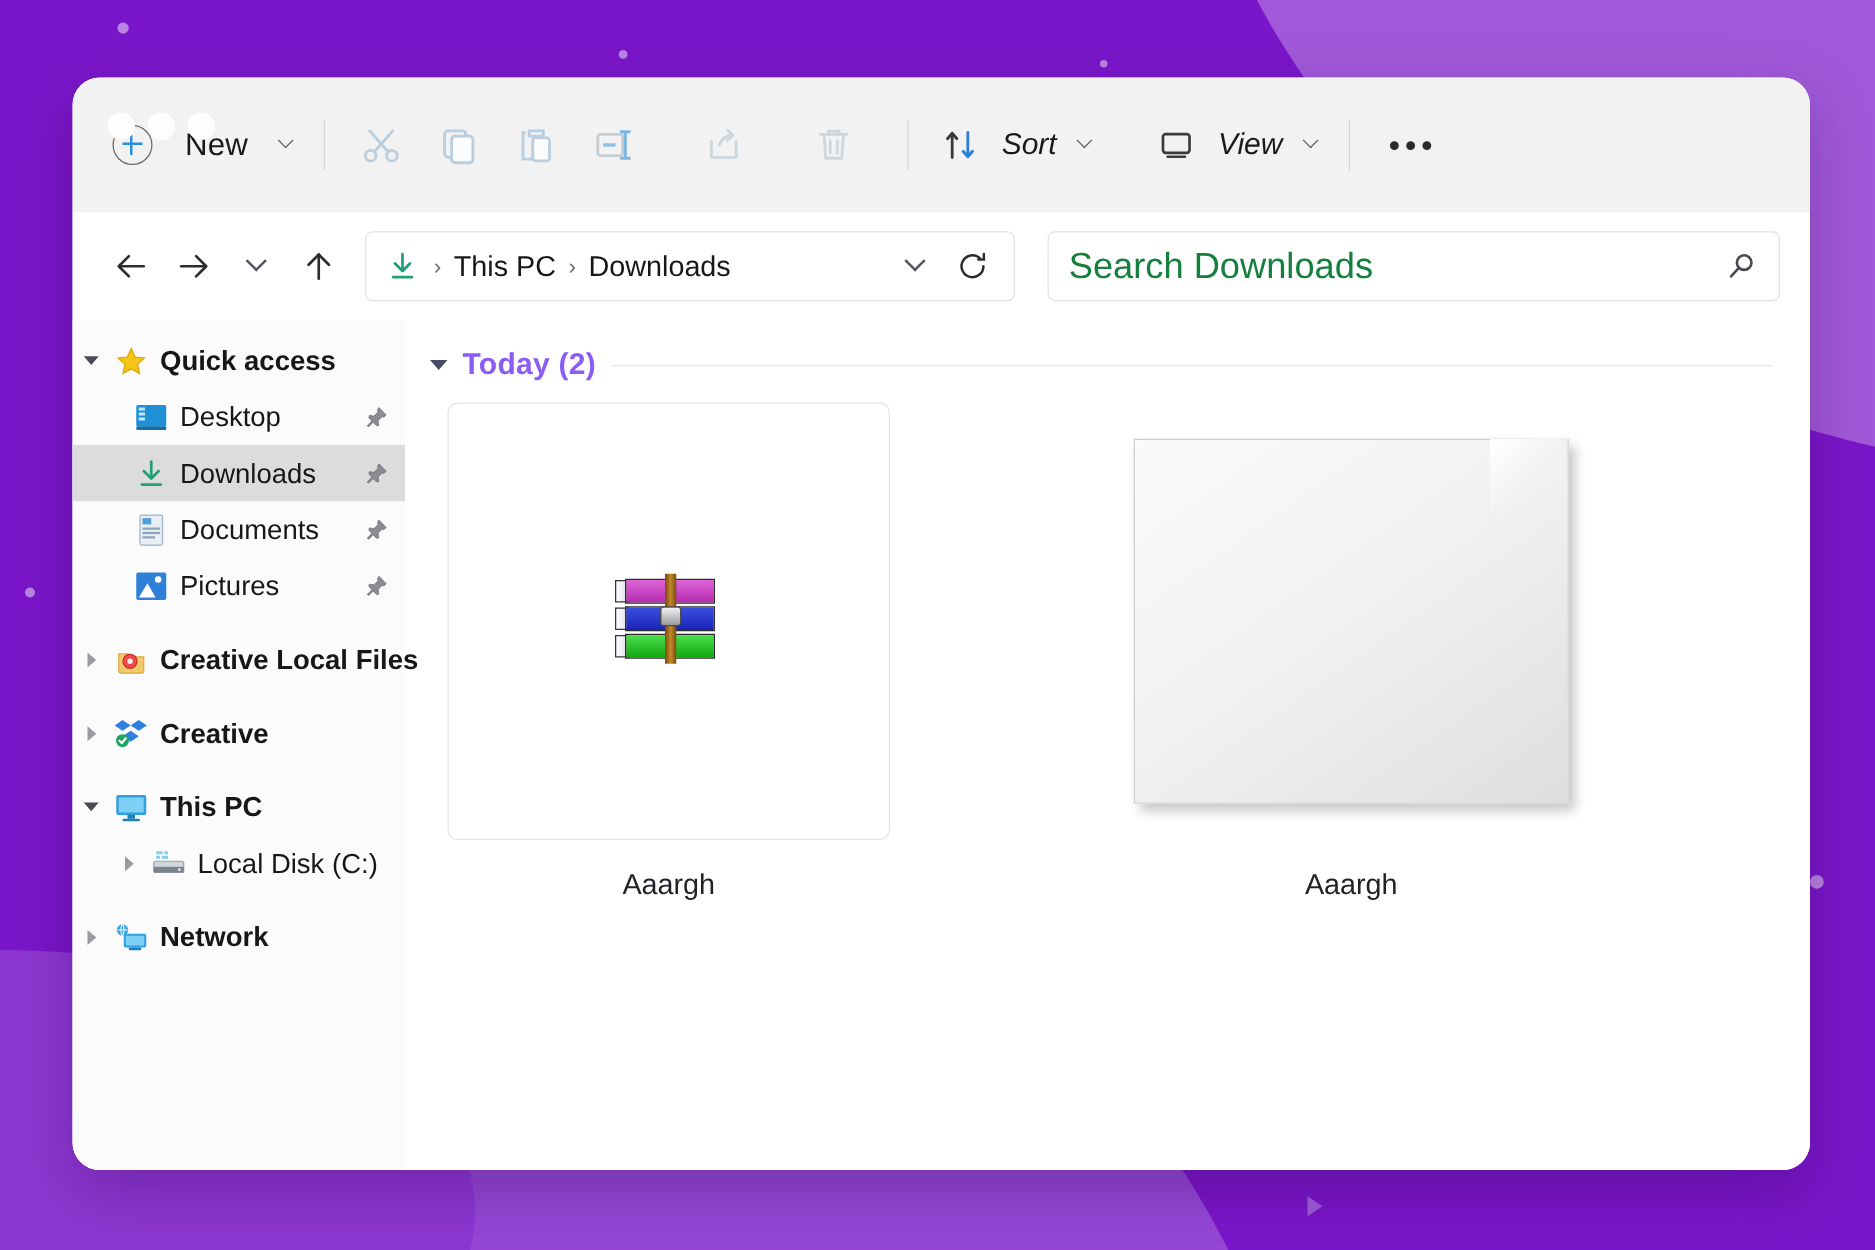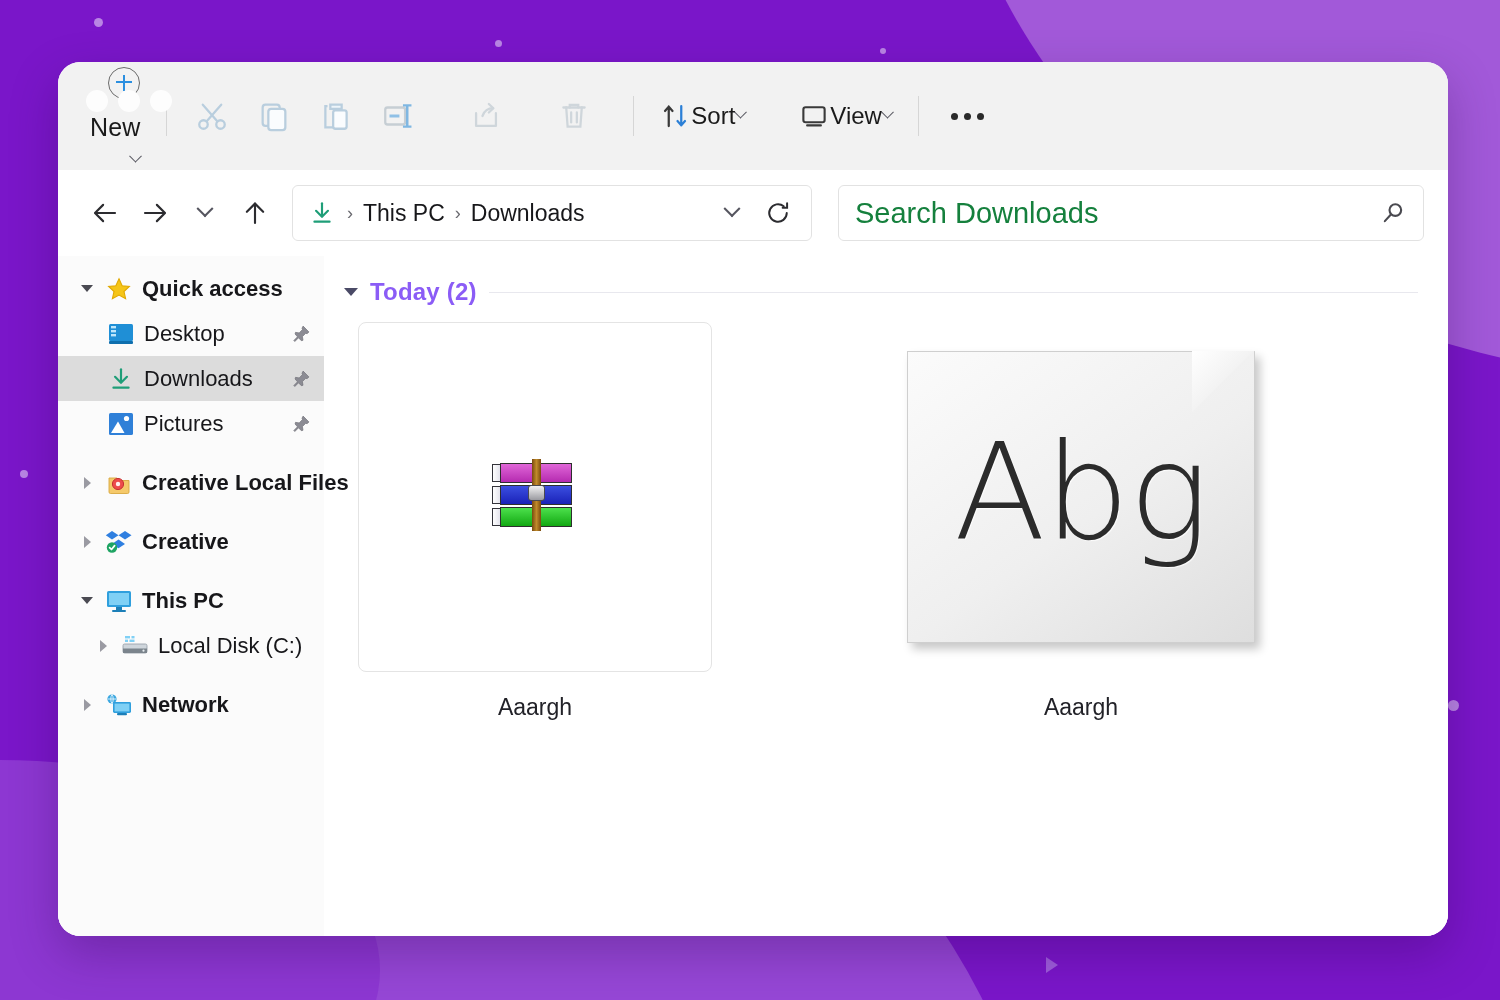--- a/index.html
+++ b/index.html
@@ -98,28 +98,27 @@
   }
   .traffic span {
     width: 22px;
     height: 22px;
     border-radius: 50%;
     background: #fdfdfd;
     display: block;
   }
   .new-btn {
     display: flex;
-    align-items: flex-end;
-    gap: 14px;
+    align-items: center;
+    gap: 26px;
     padding: 8px 12px 8px 8px;
     border-radius: 6px;
     cursor: default;
     position: relative;
     z-index: 4;
-    flex-direction: column;
   }
   .new-plus {
     width: 30px;
     height: 30px;
     border-radius: 50%;
     border: 1.6px solid #6b6b6b;
     position: relative;
     flex: 0 0 auto;
   }
   .new-plus::before, .new-plus::after {
@@ -158,26 +157,27 @@
     height: 56px;
     display: flex;
     align-items: center;
     justify-content: center;
     border-radius: 6px;
     flex: 0 0 auto;
   }
   .tb-txtbtn {
     display: flex;
     align-items: center;
-    gap: 1px;
+    gap: 18px;
     padding: 8px 12px;
     border-radius: 6px;
     font-size: 24px;
     color: #1a1a1a;
     flex: 0 0 auto;
+    font-style: italic;
   }
   .dots3 {
     display: flex;
     gap: 6px;
     align-items: center;
     padding: 0 18px;
     height: 56px;
   }
   .dots3 i {
     width: 7px; height: 7px; border-radius: 50%;
@@ -274,21 +274,21 @@
     width: 30px; flex: 0 0 auto;
     display: flex; align-items: center; justify-content: center;
   }
   .srow .ico {
     width: 34px; height: 26px; flex: 0 0 auto;
     display: flex; align-items: center; justify-content: center;
     margin-right: 6px;
   }
   .srow .lbl { flex: 1 1 auto; white-space: nowrap; }
   .srow .pin { width: 26px; flex: 0 0 auto; display:flex; align-items:center; justify-content:center;}
-  .srow.lvl1 { padding-left: 14px; }
+  .srow.lvl1 { }
   .srow.lvl2 { padding-left: 46px; }
   .srow.lvl3 { padding-left: 46px; }
   .caret {
     width: 0; height: 0;
     border-left: 6px solid transparent;
     border-right: 6px solid transparent;
     border-top: 7px solid #4a4a52;
   }
   .caret.right {
     border-top: 6px solid transparent;
@@ -653,20 +653,37 @@
             </svg>
           </span>
           <span class="lbl">Downloads</span>
           <span class="pin">
             <svg width="20" height="20" viewBox="0 0 24 24" fill="#8b8b93" stroke="#6e6e76" stroke-width="0.8">
               <path d="M14.5 2.5l7 7-2.2 2.2-1.6-.6-4 4 .7 4.4-2 .5-3.4-3.4-4.4 4.4-1.2-1.2 4.4-4.4L4.9 12l.5-2 4.4.7 4-4-.6-1.6z"></path>
             </svg>
           </span>
         </div>
 
+        <div class="srow lvl2">
+          <span class="ico">
+            <svg width="22" height="26" viewBox="0 0 22 26">
+              <rect x="2" y="1" width="18" height="24" rx="1.2" fill="#e9eef3" stroke="#9fb3c4" stroke-width="1"></rect>
+              <rect x="4" y="3.5" width="7" height="5" fill="#4f9fd8"></rect>
+              <rect x="4" y="11" width="14" height="1.8" fill="#8aa7bd"></rect>
+              <rect x="4" y="14.5" width="14" height="1.8" fill="#8aa7bd"></rect>
+              <rect x="4" y="18" width="10" height="1.8" fill="#8aa7bd"></rect>
+            </svg>
+          </span>
+          <span class="lbl">Documents</span>
+          <span class="pin">
+            <svg width="20" height="20" viewBox="0 0 24 24" fill="#8b8b93" stroke="#6e6e76" stroke-width="0.8">
+              <path d="M14.5 2.5l7 7-2.2 2.2-1.6-.6-4 4 .7 4.4-2 .5-3.4-3.4-4.4 4.4-1.2-1.2 4.4-4.4L4.9 12l.5-2 4.4.7 4-4-.6-1.6z"></path>
+            </svg>
+          </span>
+        </div>
 
         <div class="srow lvl2">
           <span class="ico">
             <svg width="26" height="24" viewBox="0 0 26 24">
               <rect x="1" y="1" width="24" height="22" rx="1.6" fill="#2f80d8"></rect>
               <circle cx="18.5" cy="6.5" r="2.6" fill="#ffffff"></circle>
               <polygon points="3,21 10,9.5 16.5,21" fill="#ffffff"></polygon>
             </svg>
           </span>
           <span class="lbl">Pictures</span>
@@ -788,21 +805,20 @@
                 <div class="pull"></div>
               </div>
             </div>
             <div class="name">Aaargh</div>
           </div>
 
           <div class="tile">
             <div class="thumb">
               <div class="fontfile">
                 <div class="fold"></div>
-                <div class="abg">Abg</div>
               </div>
             </div>
             <div class="name">Aaargh</div>
           </div>
 
         </div>
       </div>
     </div>
   </div>
 </div>

